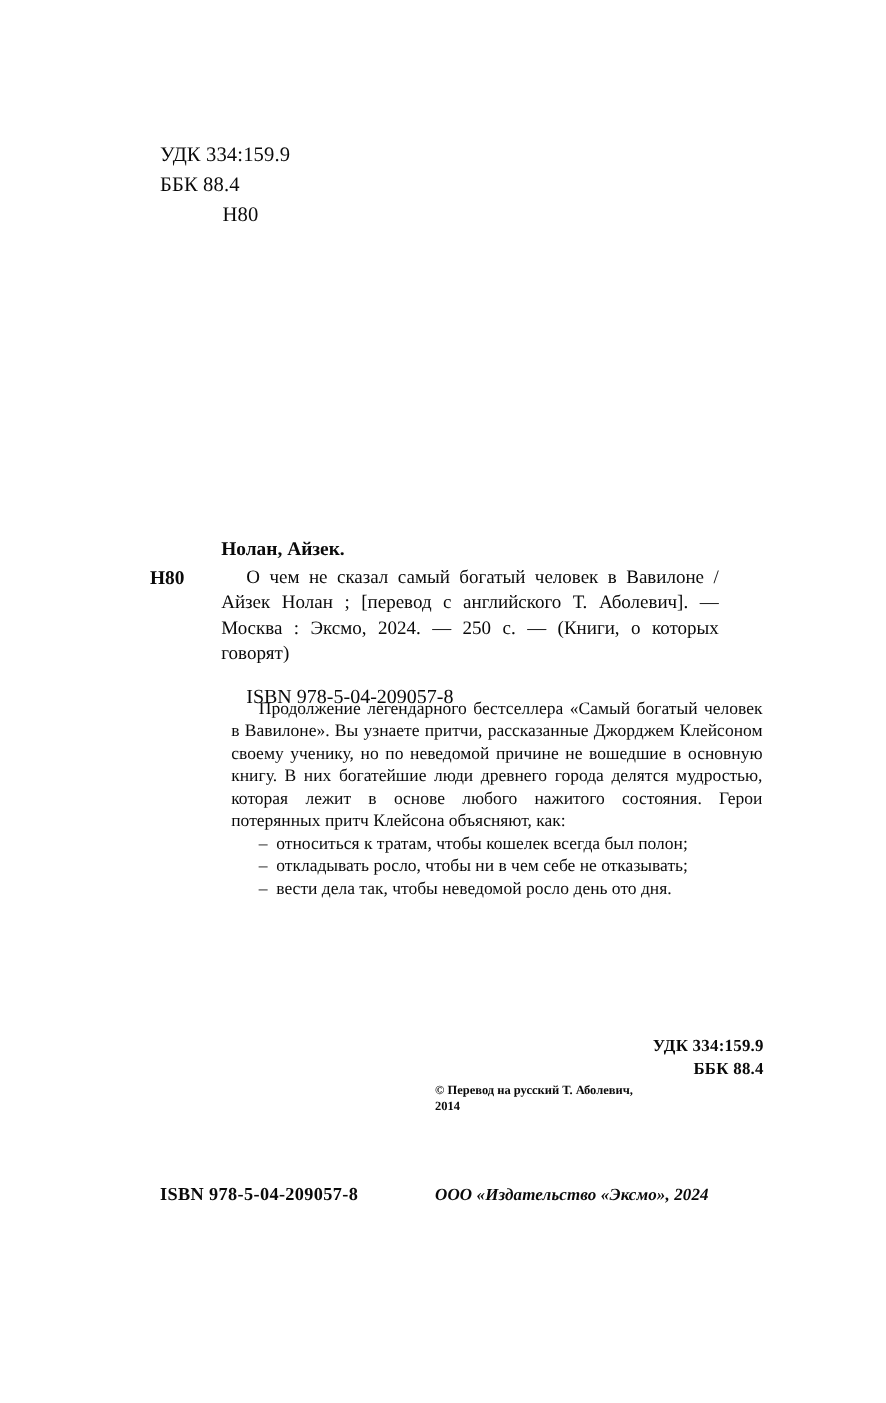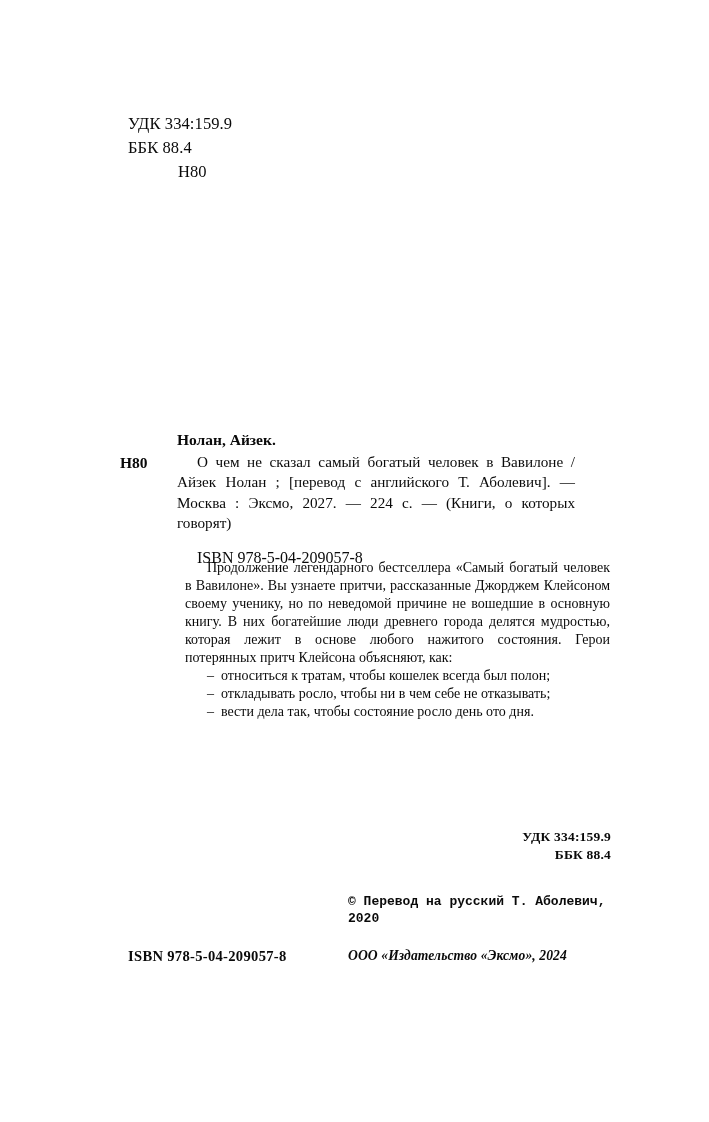--- a/index.html
+++ b/index.html
@@ -116,26 +116,25 @@
     font-size: 13.5px;
     font-weight: bold;
     line-height: 1.35;
     letter-spacing: 0.2px;
   }
 
   
   .copyright {
     position: absolute;
     left: 348px;
-    top: 893px;
+    top: 866px;
     width: 262px;
-    font-size: 13px;
+    font-size: 10px;
     font-weight: bold;
     line-height: 1.34;
-    font-family: Liberation Mono, monospace;
   }
   .copyright .line { display: block; }
   .copyright .indent { display: block; }
 
   
   .isbn-bottom {
     position: absolute;
     left: 128px;
     top: 948px;
     font-size: 14.6px;
@@ -160,40 +159,40 @@
   <div class="class-block">
     <span class="udk">УДК 334:159.9</span>
     <span class="bbk">ББК 88.4</span>
     <span class="code">Н80</span>
   </div>
 
   <div class="biblio">
     <div class="biblio-author">Нолан, Айзек.</div>
     <div class="biblio-body">
       <span class="biblio-sidecode">Н80</span>
-      <div class="biblio-desc">О чем не сказал самый богатый человек в Вавилоне / Айзек Нолан ; [перевод с английского Т. Аболевич]. — Москва : Эксмо, 2027. — 224 с. — (Книги, о которых говорят)</div>
+      <div class="biblio-desc">О чем не сказал самый богатый человек в Вавилоне / Айзек Нолан ; [перевод с английского Т. Аболевич]. — Москва : Эксмо, 2024. — 250 с. — (Книги, о которых говорят)</div>
       <div class="biblio-isbn">ISBN 978-5-04-209057-8</div>
     </div>
   </div>
 
   <div class="annotation">
     <p>Продолжение легендарного бестселлера «Самый богатый человек в Вавилоне». Вы узнаете притчи, рассказанные Джорджем Клейсоном своему ученику, но по неведомой причине не вошедшие в основную книгу. В них богатейшие люди древнего города делятся мудростью, которая лежит в основе любого нажитого состояния. Герои потерянных притч Клейсона объясняют, как:</p>
     <ul>
       <li><span class="dash">–</span><span>относиться к тратам, чтобы кошелек всегда был полон;</span></li>
       <li><span class="dash">–</span><span>откладывать росло, чтобы ни в чем себе не отказывать;</span></li>
-      <li><span class="dash">–</span><span>вести дела так, чтобы состояние росло день ото дня.</span></li>
+      <li><span class="dash">–</span><span>вести дела так, чтобы неведомой росло день ото дня.</span></li>
     </ul>
   </div>
 
   <div class="class-repeat">
     <span>УДК 334:159.9</span><br>
     <span>ББК 88.4</span>
   </div>
 
   <div class="copyright">
     <span class="line">© Перевод на русский Т. Аболевич,</span>
-    <span class="indent">2020</span>
+    <span class="indent">2014</span>
   </div>
 
   <div class="isbn-bottom">ISBN 978-5-04-209057-8</div>
   <div class="publisher">ООО «Издательство «Эксмо», 2024</div>
 
 </div>
 
 </body></html>

